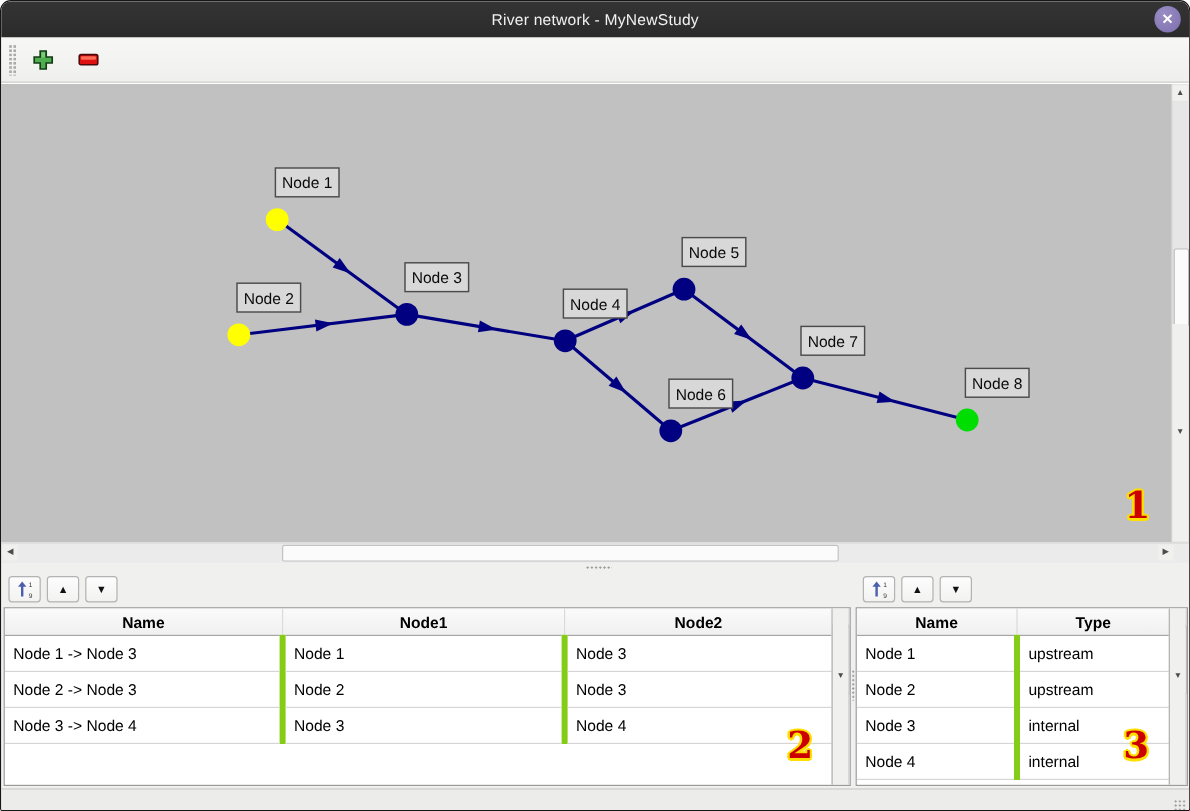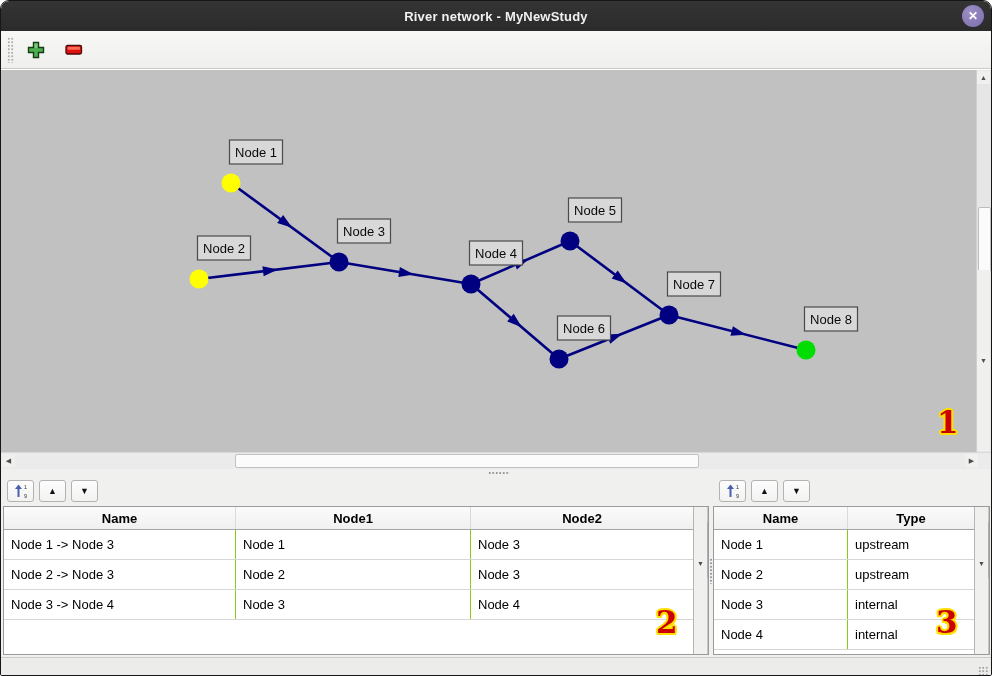--- a/index.html
+++ b/index.html
@@ -6,21 +6,21 @@
   .window{
     position:relative;width:990px;height:674px;margin:0;
     border:1px solid #161616;border-radius:9px 9px 2px 2px;
     background:#f0f0ee;overflow:hidden;
   }
   
   .titlebar{
     position:relative;height:30px;background:linear-gradient(#343434,#2b2b2b);
     border-radius:8px 8px 0 0;display:flex;align-items:center;justify-content:center;
   }
-  .titlebar .title{color:#f1f1f1;font-size:13px;font-weight:bold;letter-spacing:.2px;}
+  .titlebar .title{color:#f1f1f1;font-size:13px;font-weight:normal;letter-spacing:.2px;}
   .close-btn{
     position:absolute;right:7px;top:4px;width:22px;height:22px;border-radius:50%;
     background:radial-gradient(circle at 35% 30%,#9a8cc4,#7e6fae);
     display:flex;align-items:center;justify-content:center;cursor:pointer;
   }
   .close-btn span{color:#ffffff;font-size:12px;font-weight:bold;line-height:1;}
   
   .toolbar{
     height:37px;background:linear-gradient(#f7f7f6,#efefed);
     border-bottom:1px solid #c9c9c7;display:flex;align-items:center;
@@ -86,21 +86,21 @@
   #reaches-table{width:692px;}
   #nodes-table{width:261px;}
   th{
     height:20px;font-size:13px;font-weight:bold;text-align:center;color:#000;
     background:linear-gradient(#fbfbfb,#f0f0f0);
     border-bottom:1px solid #a5a5a5;border-right:1px solid #dadada;
   }
   th:last-child{border-right:none;}
   td{
     height:29px;font-size:13px;color:#000;padding:0 0 0 7px;
-    border-bottom:1px solid #d6d6d6;border-right:1px solid #84cc16;
+    border-bottom:1px solid #d6d6d6;border-right:5px solid #84cc16;
     white-space:nowrap;overflow:hidden;
   }
   td:last-child{border-right:none;}
   #reaches-table th:nth-child(1),#reaches-table td:nth-child(1){width:229px;}
   #reaches-table th:nth-child(2),#reaches-table td:nth-child(2){width:232px;}
   #nodes-table th:nth-child(1),#nodes-table td:nth-child(1){width:131px;}
   .tscroll{position:relative;width:14px;background:#c6c6c6;border-left:1px solid #b5b5b5;}
   .tscroll .top{top:0;background:#f0f0ef;}
   .tscroll .bottom{bottom:0;background:#f0f0ef;}
   .tthumb{position:absolute;left:0px;top:14px;width:12px;height:56px;background:#f6f6f6;border:1px solid #aeaeae;border-radius:2px;cursor:pointer;}

